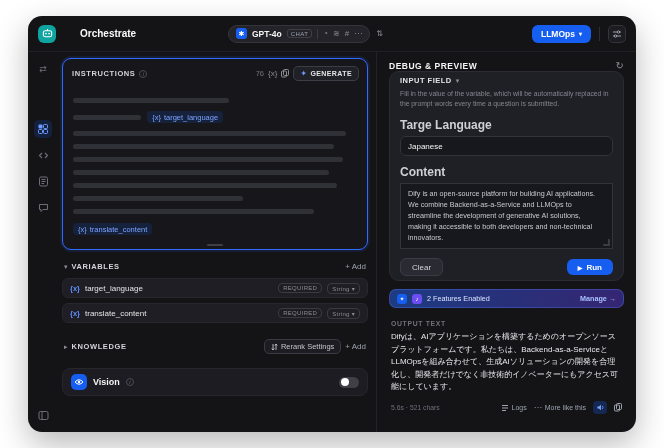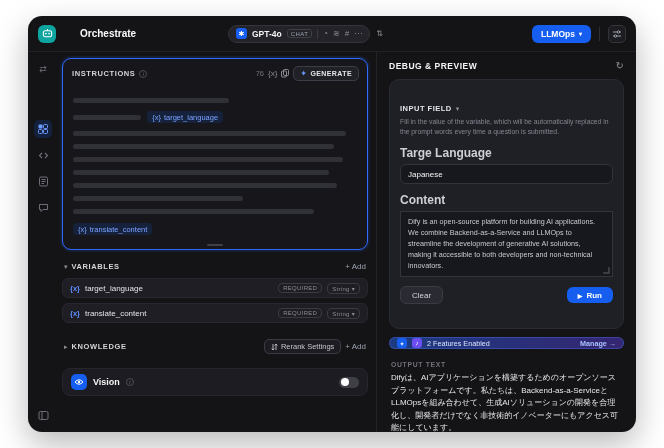--- a/index.html
+++ b/index.html
@@ -59,33 +59,33 @@
   .vision-row { display:flex; align-items:center; gap:6px; background:#1c1c22; border:1px solid #26262d; border-radius:8px; height:28px; padding:0 8px; margin-top:12px; }
   .vision-ic { width:16px; height:16px; border-radius:5px; background:#155eef; display:flex; align-items:center; justify-content:center; flex:none; }
   .vision-label { font-size:9px; color:#f4f4f5; font-weight:bold; }
   .toggle { width:20px; height:11px; border-radius:999px; background:#3f3f46; position:relative; flex:none; }
   .toggle .knob { position:absolute; left:1.5px; top:1.5px; width:8px; height:8px; border-radius:50%; background:#fff; }
   
   .colR { flex:1; border-left:1px solid #222228; padding:8px 12px; display:flex; flex-direction:column; min-width:0; overflow:hidden; }
   .dbg-hd { display:flex; align-items:center;gap:40px; }
   .dbg-title { font-size:8.5px; font-weight:bold; letter-spacing:.5px; color:#f4f4f5; flex:1; }
   .refresh { color:#8b8b93; font-size:10px; }
-  .card { background:#1e2026; border:1px solid #2a2c34; border-radius:10px; padding:24px 10px; margin-top:8px; }
+  .card { background:#1e2026; border:1px solid #2a2c34; border-radius:10px; padding:4px 10px; }
   .card-title-row { display:flex; align-items:center; gap:4px; }
   .card-title { font-size:7.5px; font-weight:bold; letter-spacing:.5px; color:#e4e4e7; }
   .desc { font-size:6.8px; color:#85858f; line-height:1.5; margin-top:4px; }
   .fld-label { font-size:12px; color:#cfcfd6; margin-top:9px; font-weight:bold; }
   .select { margin-top:4px; height:20px; background:#17181d; border:1px solid #32333b; border-radius:6px; display:flex; align-items:center; padding:0 7px; font-size:8px; color:#f4f4f5; }
   .textarea { margin-top:4px; min-height:58px; background:#17181d; border:1px solid #32333b; border-radius:0; padding:5px 7px; font-size:7.2px; color:#c9c9d1; line-height:1.5; position:relative; }
   .resize { position:absolute; right:2px; bottom:2px; width:7px; height:7px; border-right:2px solid #4a4a54; border-bottom:2px solid #4a4a54; border-radius:1px; opacity:.7; }
   .btn-row { display:flex; align-items:center; margin-top:9px; }
   .clear-btn { background:#2a2b32; border:1px solid #3a3b44; color:#d4d4d8; font-size:8px; border-radius:6px; padding:3.5px 11px; }
   .run-btn { margin-left:auto; background:#155eef; color:#fff; font-size:8px; font-weight:bold; border:none; border-radius:6px; padding:3.5px 11px; display:flex; align-items:center; gap:4px; }
   .run-play { font-size:6px; }
-  .feat-bar { margin-top:8px; height:29px; border-radius:7px; background:linear-gradient(90deg, rgba(37,99,235,.50), rgba(99,63,241,.42)); border:1px solid rgba(90,120,255,.35); display:flex; align-items:center; gap:5px; padding:0 7px; }
+  .feat-bar { margin-top:8px; height:19px; border-radius:7px; background:linear-gradient(90deg, rgba(37,99,235,.50), rgba(99,63,241,.42)); border:1px solid rgba(90,120,255,.35); display:flex; align-items:center; gap:5px; padding:0 7px; }
   .feat-ic { width:10px; height:10px; border-radius:3px; background:#155eef; color:#fff; font-size:6px; display:flex; align-items:center; justify-content:center; flex:none; }
   .feat-ic.alt { background:#6b4df0; }
   .feat-label { font-size:7.2px; color:#dbe4ff; }
   .manage { margin-left:auto; font-size:7.2px; color:#aFC0ff; color:#a9c0ff; display:flex; align-items:center; gap:2px; font-weight:bold; }
   .out-title { font-size:6.8px; font-weight:bold; letter-spacing:.7px; color:#71717a; margin:12px 2px 4px 2px; }
   .out-text { font-size:8px; color:#e8e8ec; line-height:1.55; padding:0 2px; }
   .out-foot { display:flex; align-items:center; margin-top:8px; padding:0 2px; gap:7px; }
   .meta { font-size:6.8px; color:#6f6f79; flex:1; }
   .foot-act { display:flex; align-items:center; gap:3px; font-size:7px; color:#9ca3af; }
   .sp-btn { width:14px; height:13px; border-radius:4px; background:rgba(21,94,239,.28); display:flex; align-items:center; justify-content:center; }

